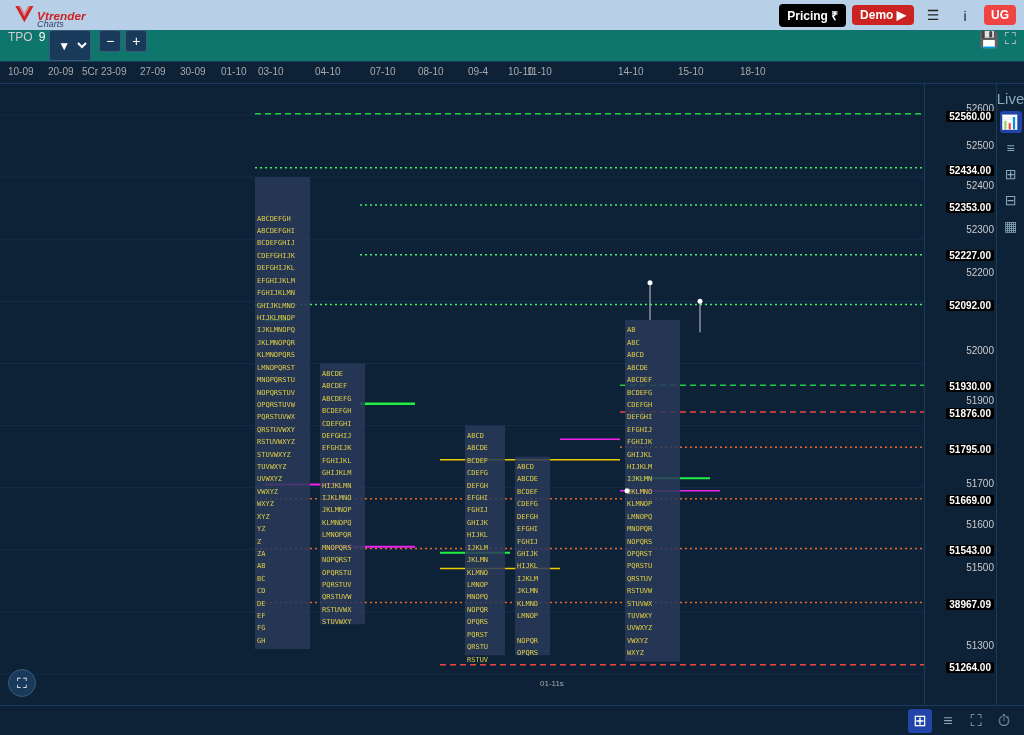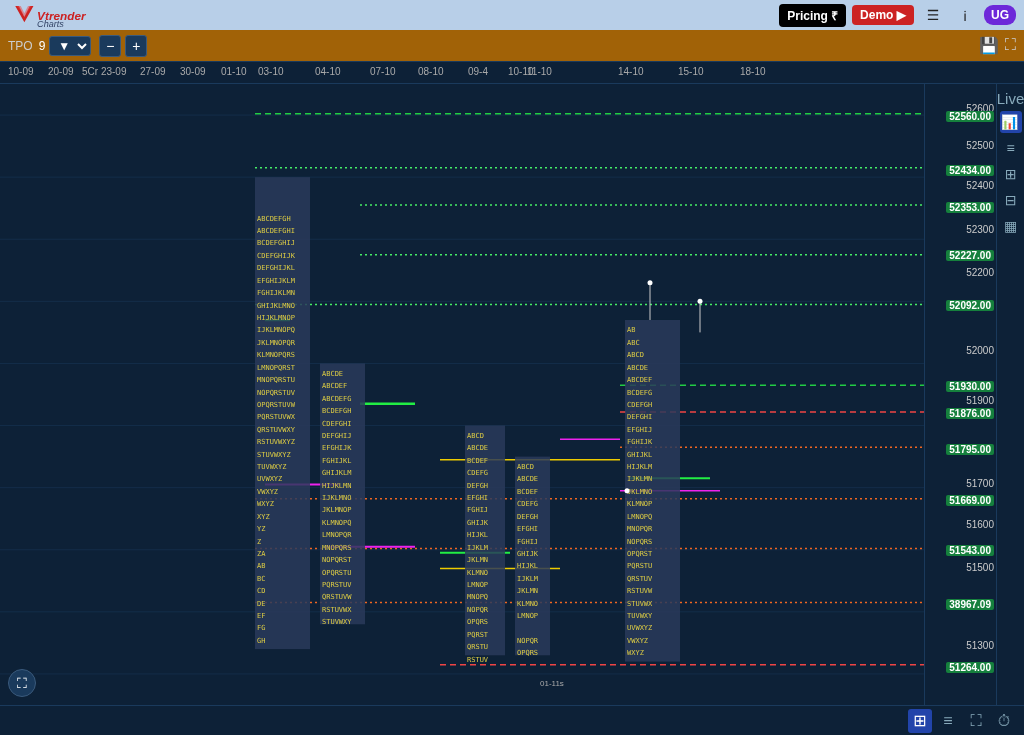--- a/index.html
+++ b/index.html
@@ -19,28 +19,28 @@
       padding: 3px 8px; font-size: 12px; cursor: pointer; font-weight: bold;
     }
     .nav-btn.pricing { background: #000000; }
     .nav-btn.demo { background: #cc2222; }
     .nav-icon-btn {
       background: none; border: none; cursor: pointer;
       width: 26px; height: 26px; display: flex; align-items: center; justify-content: center;
       color: #222; font-size: 14px;
     }
     .user-btn {
-      background: #6d28d9; color: #fff; border: none; border-radius: 9px;
+      background: #ef4444; color: #fff; border: none; border-radius: 4px;
       padding: 3px 7px; font-size: 12px; font-weight: bold; cursor: pointer;
     }
 
     
     #toolbar2 {
-      display: flex; align-items: center;
-      background: #a16207; height: 32px; padding: 0 8px; border-bottom: 1px solid #1a3a5c;
+      display: flex; 
+      background: #0f766e; height: 32px; padding: 0 8px; border-bottom: 1px solid #1a3a5c;
     }
     .tpo-label { color: #ccc; font-size: 12px; margin-right: 6px; }
     .tpo-val { color: #fff; font-size: 12px; margin-right: 4px; }
     .tpo-dropdown {
       background: #1a3a5c; color: #fff; border: 1px solid #3a5a7c; border-radius: 3px;
       padding: 1px 4px; font-size: 12px; margin-right: 8px;
     }
     .toolbar-icon-btn {
       background: #1a3a5c; border: 1px solid #3a5a7c; color: #fff;
       width: 22px; height: 22px; border-radius: 3px; cursor: pointer;
@@ -78,21 +78,21 @@
     #price-axis {
       width: 72px; background: #0d2137; position: relative;
       border-left: 1px solid #1a3a5c; display: flex; flex-direction: column;
     }
     .price-label {
       position: absolute; right: 2px; color: #ccc; font-size: 10px;
       white-space: nowrap;
     }
     .price-label.highlighted {
       color: #fff; font-weight: bold;
-      background: #15803d; padding: 0 3px; border-radius: 2px;
+      background: #000000; padding: 0 3px; border-radius: 2px;
     }
 
     
     #right-sidebar {
       width: 28px; background: #0d2137; display: flex; flex-direction: column;
       align-items: center; padding: 4px 0; gap: 4px;
       border-left: 1px solid #1a3a5c;
     }
     .sidebar-icon {
       color: #8ab; font-size: 14px; cursor: pointer; width: 22px; height: 22px;

